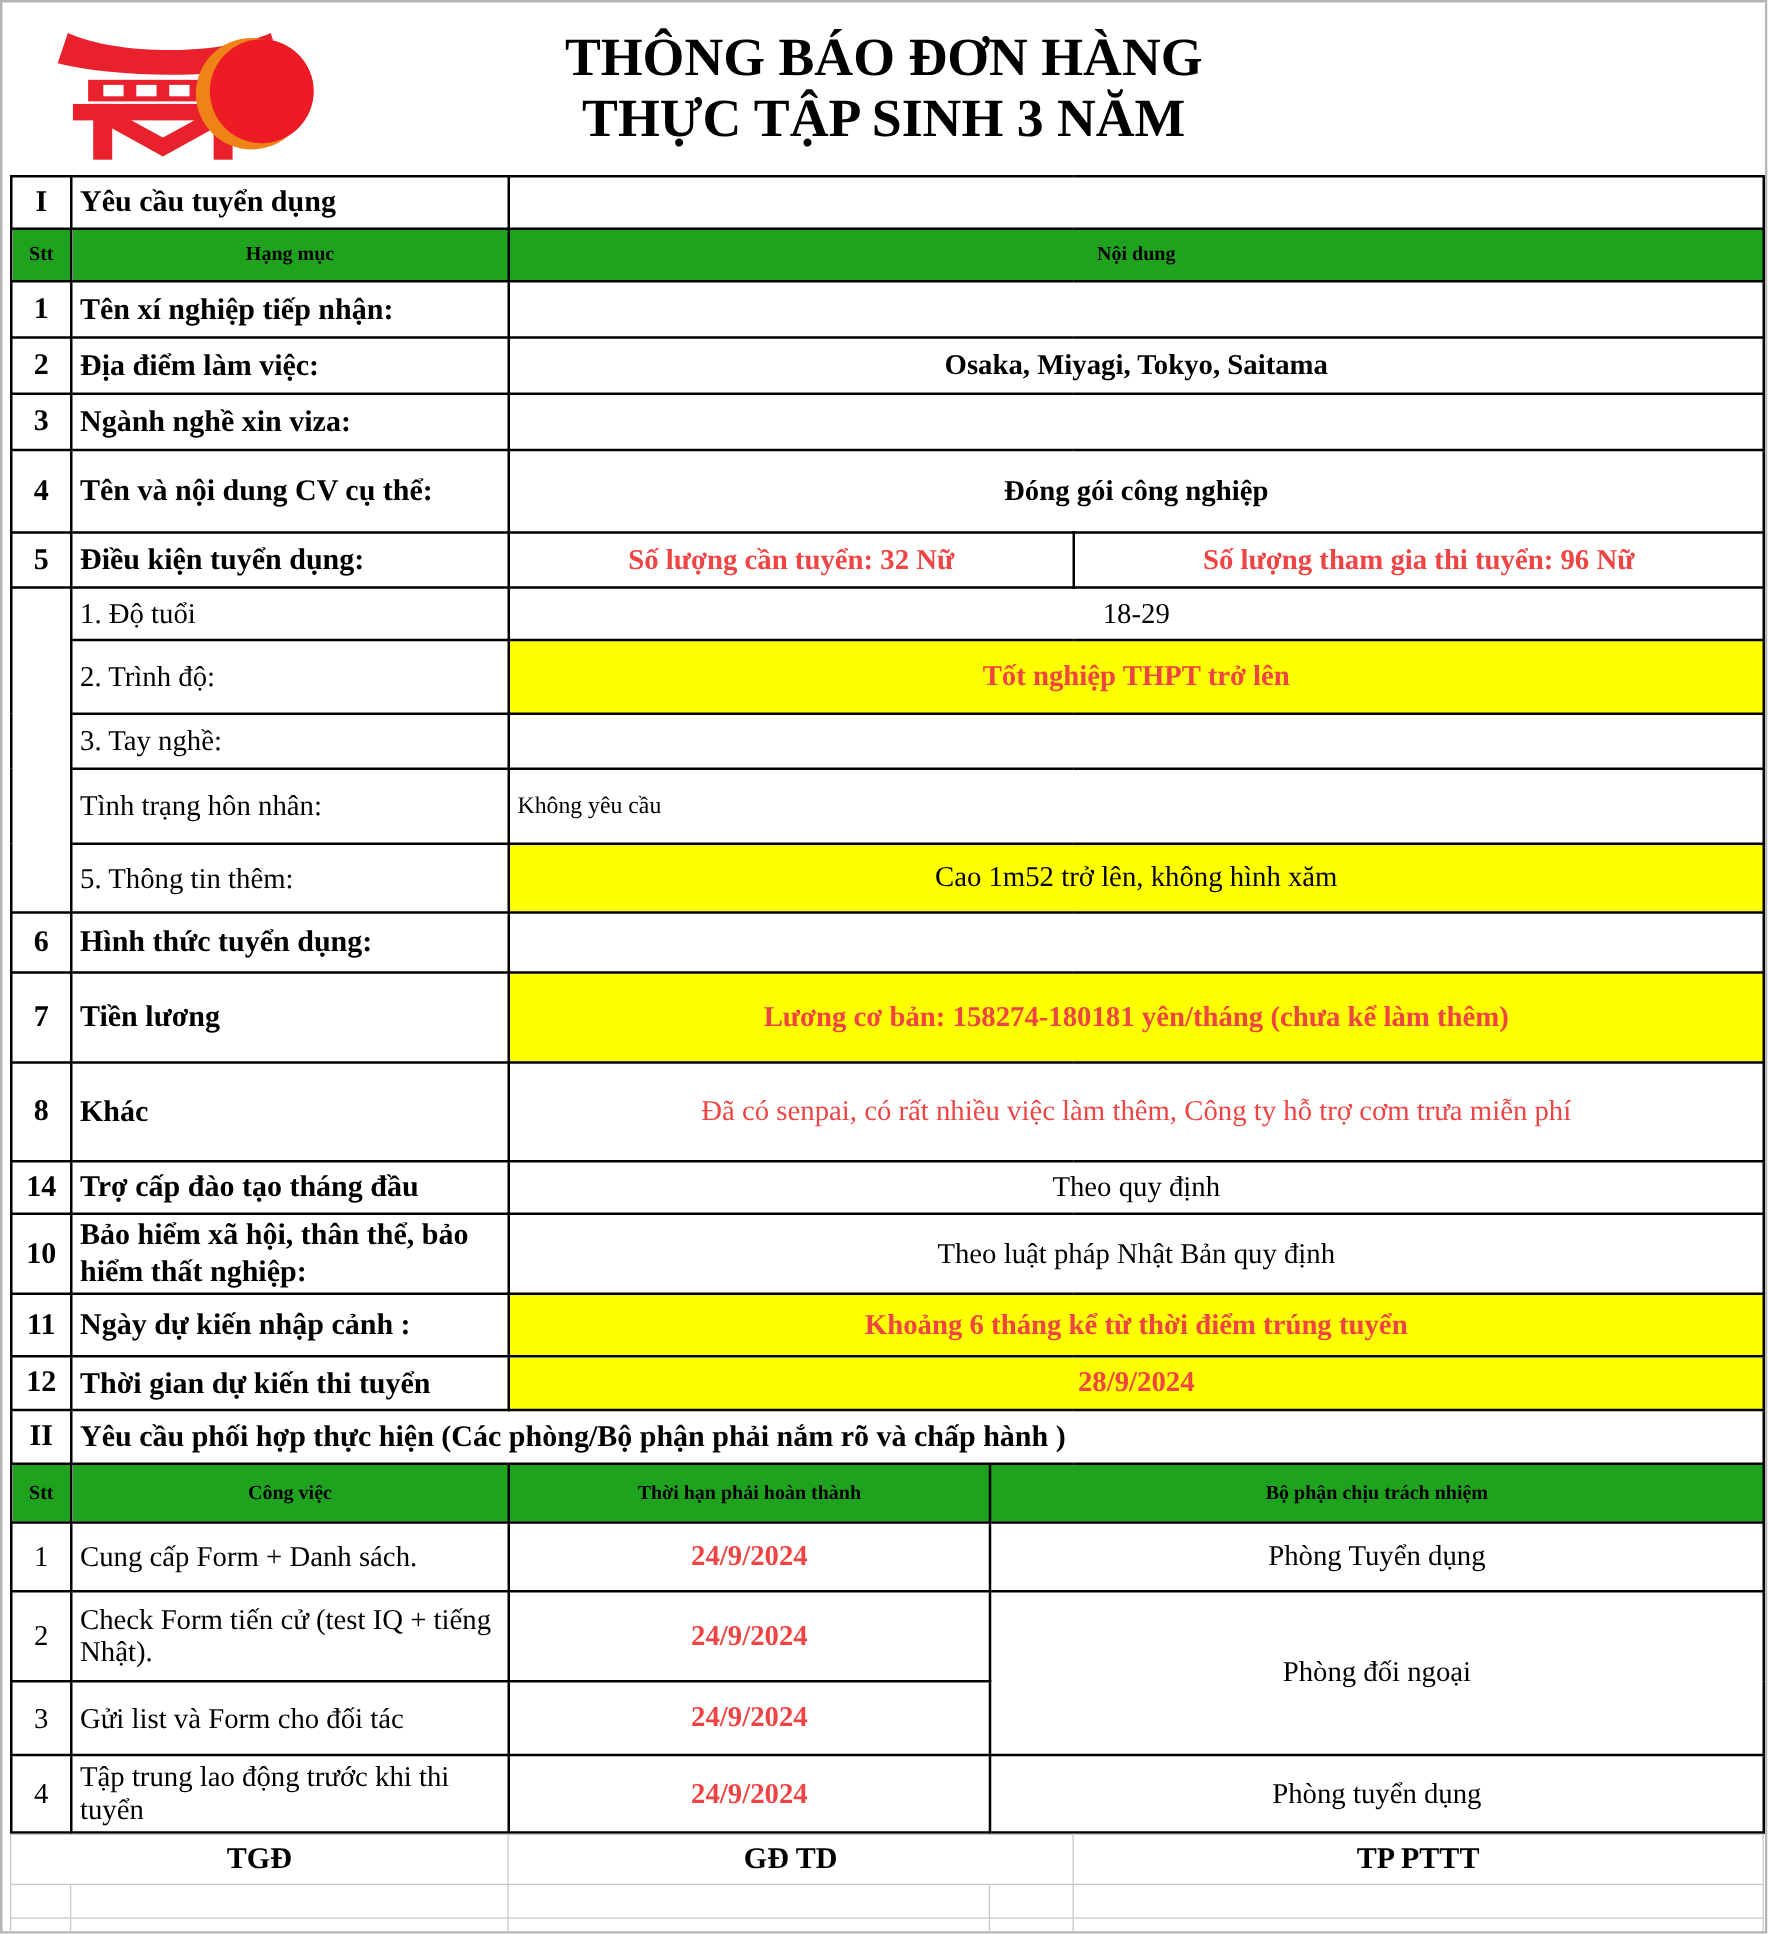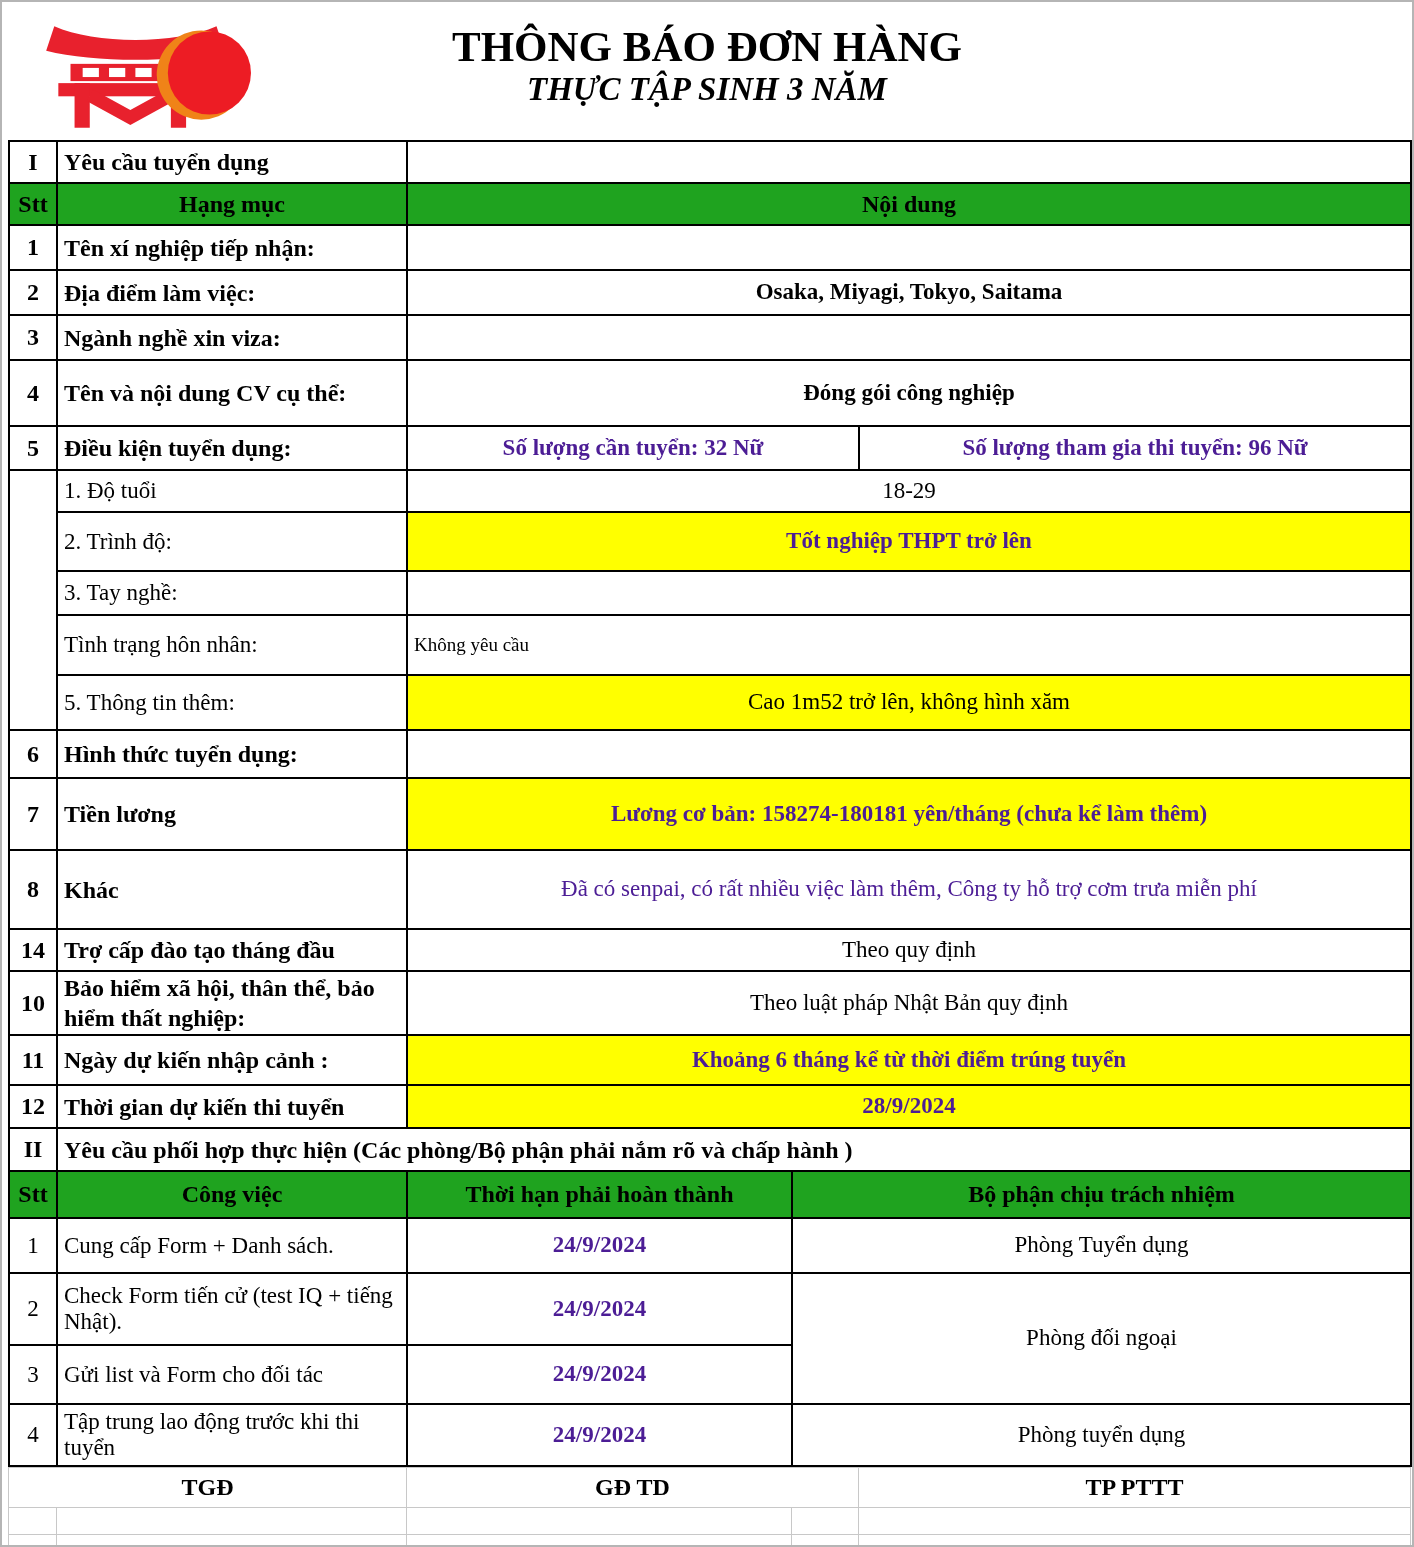--- a/index.html
+++ b/index.html
@@ -3,35 +3,35 @@
 <meta charset="utf-8">
 <style>
   html,body{margin:0;padding:0;background:#fff;}
   body{width:1414px;height:1547px;font-family:"Liberation Serif",serif;color:#000;}
   .page{box-sizing:border-box;width:1414px;height:1547px;border:2px solid #b5b5b5;
         padding:12px 6px 0 6px;overflow:hidden;background:#fff;}
   .header-band{position:relative;height:126px;}
   .logo{position:absolute;left:26px;top:4px;width:218px;height:112px;}
   .titles{text-align:center;padding-top:8px;}
   .title1{font-size:43px;font-weight:bold;line-height:1.15;}
-  .title2{font-size:33px;font-weight:bold;line-height:1.15;font-style:italic;}
+  .title2{font-size:43px;font-weight:bold;line-height:1.15;}
   table{border-collapse:collapse;table-layout:fixed;width:1402px;}
   .t1 td,.t2 td{border:2px solid #000;vertical-align:middle;padding:1px 6px;overflow:hidden;}
   .t2 tr:first-child td{border-top:none;}
   .t3 td,.t4 td{border:1px solid #c8c8c8;vertical-align:middle;padding:0 6px;overflow:hidden;}
   .t4 tr:first-child td{border-top:none;}
   .no{text-align:center;font-weight:bold;font-size:24px;padding:1px 2px;}
   .lbl{font-weight:bold;font-size:24px;text-align:left;padding-left:8px;line-height:1.25;margin-left:12px;}
   .sub{font-weight:normal;font-size:23px;text-align:left;padding-left:8px;}
   .val{text-align:center;font-size:23px;line-height:1.25;}
   .val-left{text-align:left;font-size:19px;padding-left:8px;}
   .green{background:#1fa31f;}
-  .green .hdr{font-weight:bold;font-size:24px;text-align:center;margin-left:40px;}
+  .green .hdr{font-weight:bold;font-size:16px;text-align:center;margin-left:40px;}
   .yellow{background:#ffff00;}
-  .red{color:#4c1d95;}
+  .red{color:#ef4444;}
   .b{font-weight:bold;}
   .sig{font-weight:bold;font-size:24px;text-align:center;}
 </style>
 </head>
 <body>
 
 <div class="page">
 
   <div class="header-band">
     <div class="logo">

